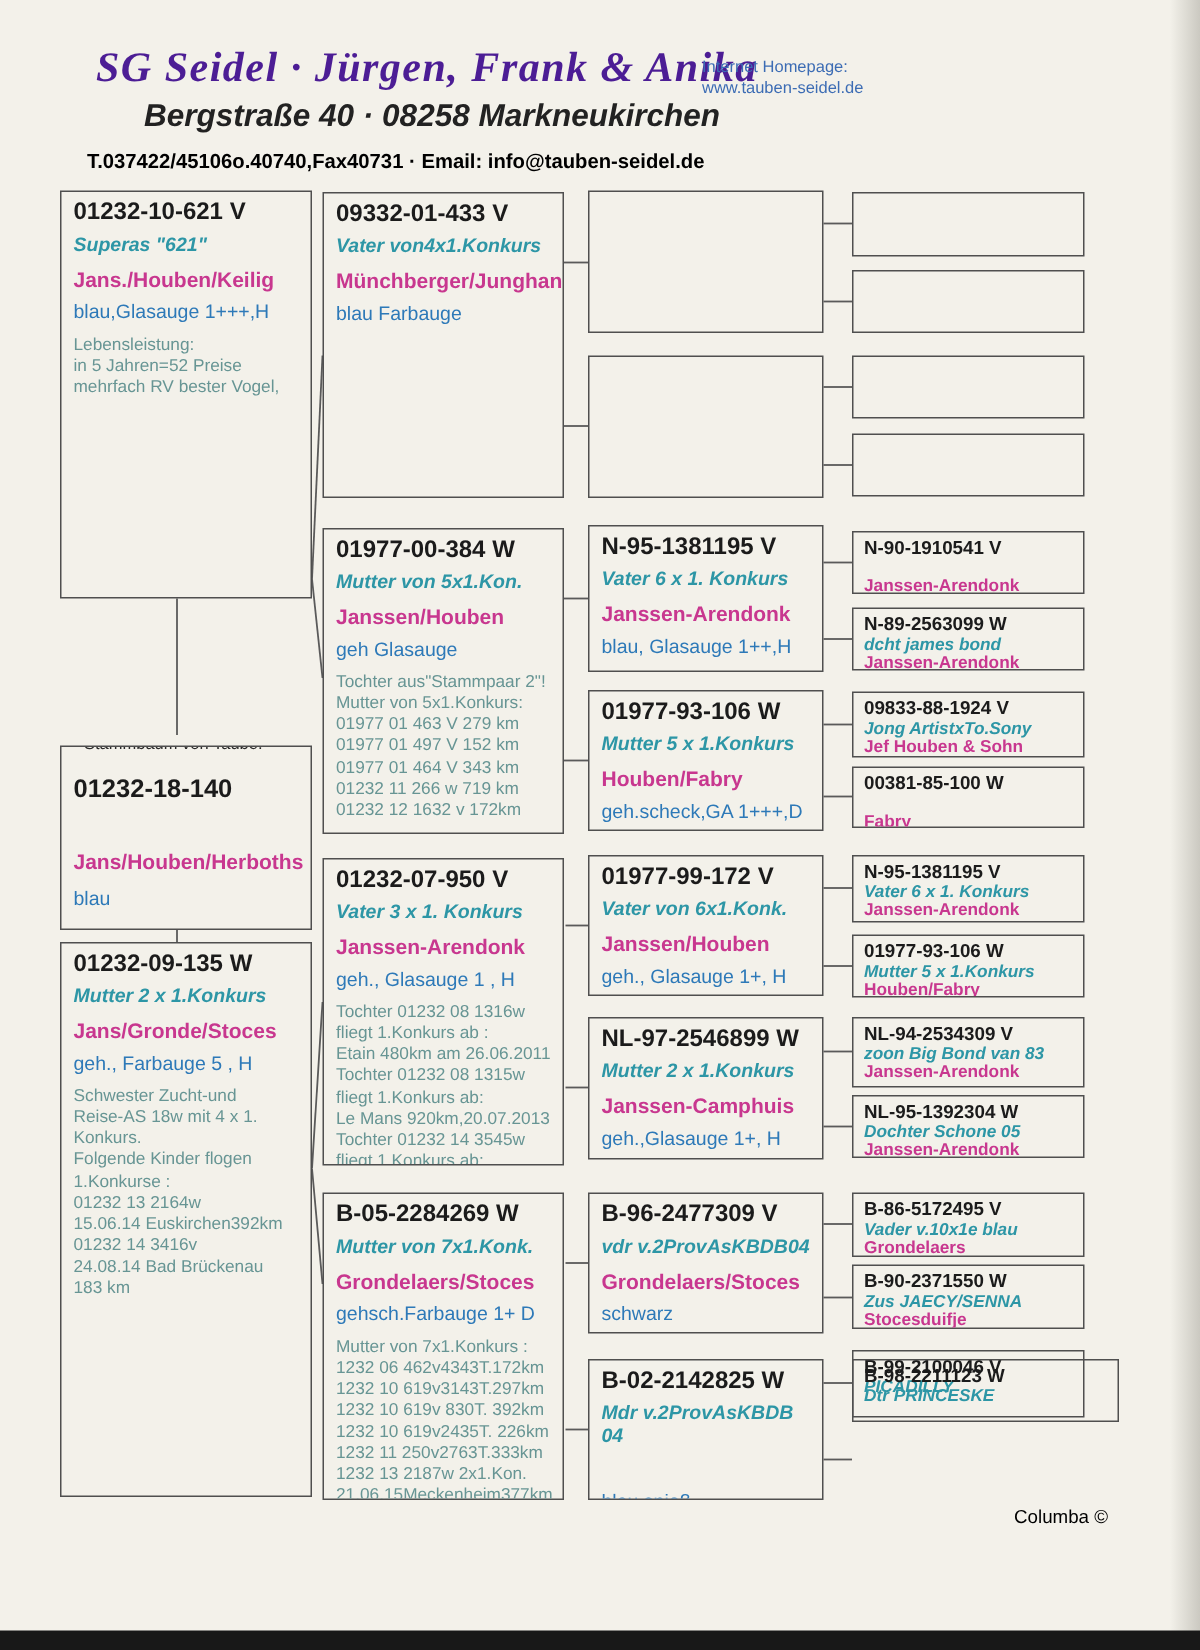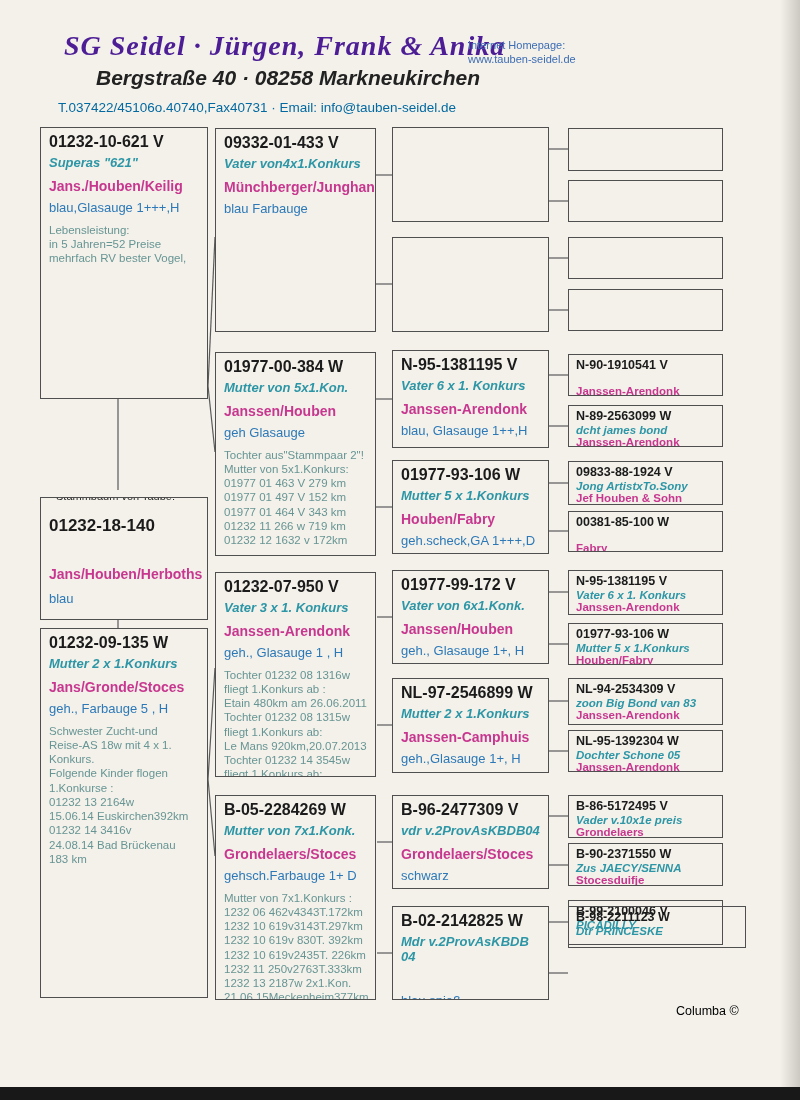--- a/index.html
+++ b/index.html
@@ -4,21 +4,21 @@
 <style>
   html,body{margin:0;padding:0;background:#d8d6d0;}
   .page{position:relative;width:800px;height:1100px;background:#f3f1ea;
         font-family:"Liberation Sans",sans-serif;overflow:hidden;color:#1e1e1e;}
   
   .hdr-title{position:absolute;left:64px;top:30px;font-family:"Liberation Serif",serif;
              font-weight:bold;font-style:italic;font-size:28px;color:#4c1d95;letter-spacing:1px;}
   .hdr-home{position:absolute;left:468px;top:38px;font-size:11px;color:var(--link);line-height:1.3;}
   .hdr-addr{position:absolute;left:96px;top:66px;font-weight:bold;font-style:italic;
             font-size:21px;color:#222;}
-  .hdr-contact{position:absolute;left:58px;top:100px;font-weight:normal;font-size:13.5px;color:#0369a1;}
+  .hdr-contact{position:absolute;left:58px;top:100px;font-weight:bold;font-size:13.5px;color:#000000;}
   
   .pbox{position:absolute;border:1px solid #4f4f4f;padding:5px 8px;box-sizing:border-box;overflow:hidden;}
   .b-ring{font-weight:bold;font-size:16px;line-height:1.1;color:var(--ink);}
   .b-ach{font-weight:bold;font-style:italic;font-size:13px;color:var(--teal);margin-top:5px;min-height:15px;line-height:1.15;}
   .b-strain{font-weight:bold;font-size:14px;color:var(--magenta);margin-top:7px;min-height:16px;line-height:1.15;}
   .b-desc{font-size:13px;color:var(--blue);margin-top:7px;line-height:1.15;}
   .b-details{font-size:11.5px;color:var(--detail);margin-top:7px;white-space:pre-line;line-height:1.24;}
   .small{padding:3px 7px;}
   .small .b-ring{font-size:12.5px;line-height:14px;}
   .small .b-ach{font-size:11.5px;margin-top:1px;min-height:12px;line-height:12px;}
@@ -248,21 +248,21 @@
     <div class="b-ach">zoon Big Bond van 83</div>
     <div class="b-strain">Janssen-Arendonk</div>
   </div>
   <div class="pbox small" style="left:568px;top:730px;width:155px;height:42px">
     <div class="b-ring">NL-95-1392304 W</div>
     <div class="b-ach">Dochter Schone 05</div>
     <div class="b-strain">Janssen-Arendonk</div>
   </div>
   <div class="pbox small" style="left:568px;top:795px;width:155px;height:43px">
     <div class="b-ring">B-86-5172495 V</div>
-    <div class="b-ach">Vader v.10x1e preis</div>
+    <div class="b-ach">Vader v.10x1e blau</div>
     <div class="b-strain">Grondelaers</div>
   </div>
   <div class="pbox small" style="left:568px;top:843px;width:155px;height:43px">
     <div class="b-ring">B-90-2371550 W</div>
     <div class="b-ach">Zus JAECY/SENNA</div>
     <div class="b-strain">Stocesduifje</div>
   </div>
   <div class="pbox small" style="left:568px;top:900px;width:155px;height:45px">
     <div class="b-ring">B-99-2100046 V</div>
     <div class="b-ach">PICADILLY</div>

